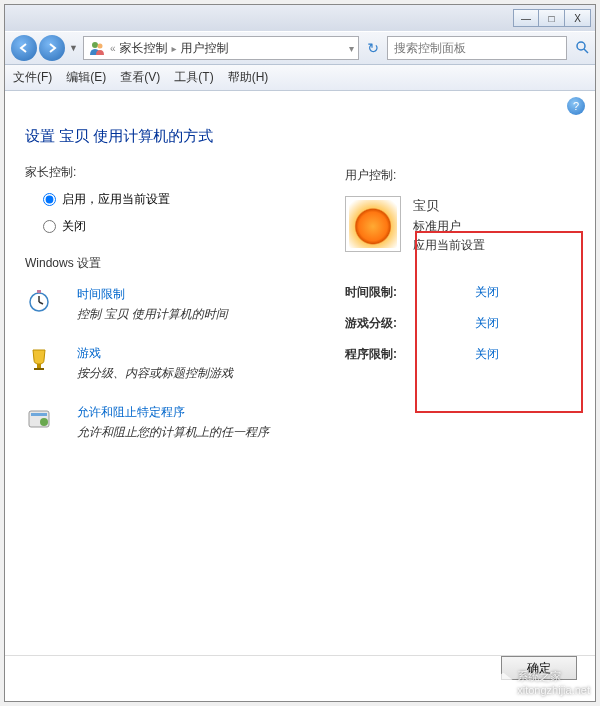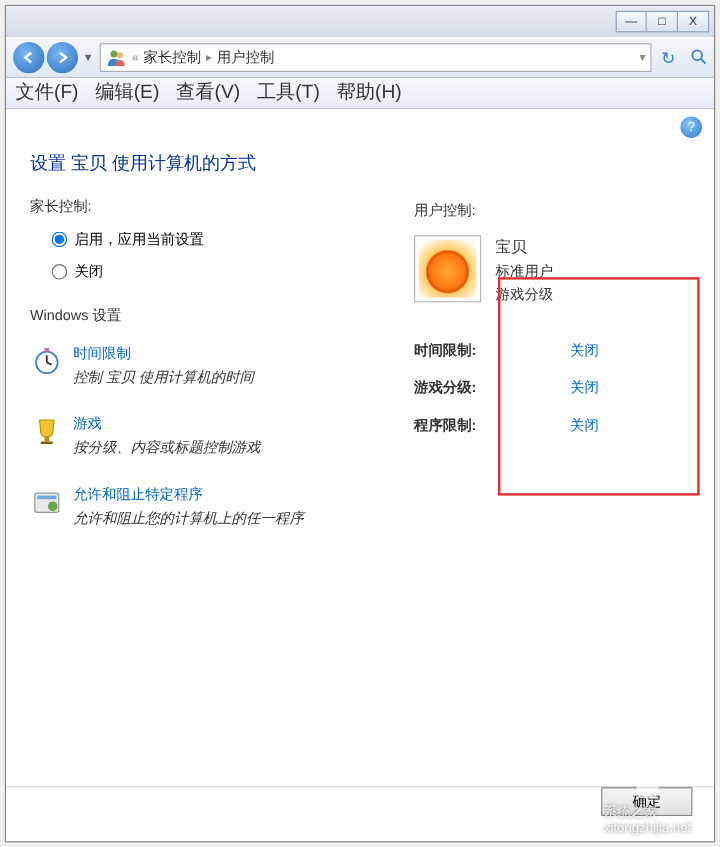--- a/index.html
+++ b/index.html
@@ -16,36 +16,36 @@
     .nav-arrow { width: 26px; height: 26px; border-radius: 50%; background: radial-gradient(circle at 40% 35%, #7ab8f5, #2d6fb8); display: flex; align-items: center; justify-content: center; color: #fff; font-size: 14px; cursor: pointer; }
     .nav-dropdown { width: 10px; color: #666; font-size: 9px; cursor: pointer; }
     .breadcrumb { flex: 1; height: 24px; background: #fff; border: 1px solid #abadb3; display: flex; align-items: center; padding: 0 4px; font-size: 12px; color: #333; gap: 4px; }
     .bc-icon { width: 18px; height: 18px; display: inline-flex; align-items: center; justify-content: center; }
     .bc-sep { color: #888; font-size: 10px; }
     .bc-item { cursor: pointer; }
     .refresh-area { width: 20px; color: #3380cc; font-size: 14px; cursor: pointer; text-align: center; }
     .searchbox { width: 180px; height: 24px; background: #fff; border: 1px solid #abadb3; display: flex; align-items: center; padding: 0 6px; font-size: 12px; color: #7a7a7a; }
     .search-icon-btn { color: #3380cc; font-size: 14px; margin-left: 4px; cursor: pointer; }
     
-    .menubar { height: 26px; background: linear-gradient(to bottom, #f8f9fc, #e7ecf5); border-bottom: 1px solid #c0cad8; display: flex; align-items: center; padding: 0 8px; gap: 14px; font-size: 16px; color: #333; }
+    .menubar { height: 26px; background: linear-gradient(to bottom, #f8f9fc, #e7ecf5); border-bottom: 1px solid #c0cad8; display: flex; align-items: center; padding: 0 8px; gap: 14px; font-size: 12px; color: #333; }
     .menu-item { cursor: pointer; }
     
     .content { position: absolute; top: 86px; bottom: 46px; left: 0; right: 0; padding: 12px 20px; overflow: auto; }
     .help-icon { position: absolute; top: 6px; right: 10px; width: 18px; height: 18px; border-radius: 50%; background: radial-gradient(circle at 40% 35%, #8cc6f5, #2d7acc); color: #fff; font-size: 11px; display: flex; align-items: center; justify-content: center; cursor: pointer; }
     
     .page-title { color: #003399; font-size: 15px; font-weight: normal; margin: 24px 0 18px; }
     .section-label { font-size: 12px; color: #333; margin-bottom: 10px; }
     
     .radio-group { margin-left: 18px; font-size: 12px; }
     .radio-row { display: flex; align-items: center; gap: 6px; margin-bottom: 10px; cursor: pointer; }
     .radio-row input { cursor: pointer; }
     
     .win-settings-label { font-size: 12px; color: #333; margin: 20px 0 14px; }
     
-    .setting-item { display: flex; gap: 8px; margin-bottom: 22px; }
+    .setting-item { display: flex; gap: 24px; margin-bottom: 22px; }
     .setting-icon { width: 28px; height: 28px; flex-shrink: 0; display: flex; align-items: center; justify-content: center; }
     .setting-text { font-size: 12px; }
     .setting-link { color: #0066cc; cursor: pointer; margin-bottom: 3px; }
     .setting-desc { color: #333; font-style: italic; }
     
     .right-panel { position: absolute; right: 20px; top: 40px; width: 210px; }
     .current-label { font-size: 12px; color: #333; margin-bottom: 12px; }
     .user-block { display: flex; gap: 12px; margin-bottom: 29px; }
     .avatar-frame { width: 56px; height: 56px; border: 1px solid #bbb; padding: 3px; background: #fff; }
     .avatar-inner { width: 100%; height: 100%; background: radial-gradient(circle at 50% 55%, #ffaa33 0%, #ff7711 40%, #dd5500 48%, #ffcc66 52%, #fff 90%); border-radius: 2px; }
@@ -55,21 +55,21 @@
     .status-table { font-size: 12px; }
     .status-row { display: flex; margin-bottom: 14px; }
     .status-key { width: 130px; color: #333; font-weight: bold; }
     .status-val { color: #0066cc; cursor: pointer; }
     
     .highlight-box { position: absolute; border: 2px solid #e03030; right: 12px; top: 226px; width: 168px; height: 182px; pointer-events: none; }
     
     .footer { position: absolute; bottom: 0; left: 0; right: 0; height: 46px; border-top: 1px solid #ddd; display: flex; justify-content: flex-end; align-items: flex-start; padding: 0 18px; }
     .ok-btn { min-width: 76px; height: 24px; background: linear-gradient(to bottom, #f5f5f5, #e1e1e1); border: 1px solid #888; font-size: 12px; cursor: pointer; }
     
-    .watermark { position: absolute; right: 24px; bottom: 10px; font-size: 11px; color: rgba(255,255,255,0.85); text-shadow: 0 0 3px rgba(0,0,0,0.6); display: flex; align-items: center; gap: 4px; pointer-events: none; flex-direction: column; }
+    .watermark { position: absolute; right: 10px; bottom: 10px; font-size: 11px; color: rgba(255,255,255,0.85); text-shadow: 0 0 3px rgba(0,0,0,0.6); display: flex; align-items: center; gap: 4px; pointer-events: none; }
     .watermark-icon { width: 20px; height: 20px; background: rgba(255,255,255,0.7); clip-path: polygon(50% 0, 100% 40%, 85% 100%, 15% 100%, 0 40%); }
   </style>
 </head>
 <body>
 
 <div class="window-frame">
 
   <div class="titlebar">
     <div class="win-btn">—</div>
     <div class="win-btn">□</div>
@@ -100,20 +100,23 @@
           </svg>
       </span>
       <span class="bc-sep">«</span>
       <span class="bc-item">家长控制</span>
       <span class="bc-sep">▸</span>
       <span class="bc-item">用户控制</span>
       <span style="flex:1"></span>
       <span class="bc-sep">▾</span>
     </div>
     <span class="refresh-area">↻</span>
+    <div class="searchbox">
+      <span style="flex:1">搜索控制面板</span>
+    </div>
     <span class="search-icon-btn">
       <svg width="14" height="14" viewBox="0 0 14 14">
           <circle cx="6" cy="6" r="4" stroke="#3380cc" stroke-width="1.5" fill="none"></circle>
           <line x1="9" y1="9" x2="13" y2="13" stroke="#3380cc" stroke-width="1.5"></line>
         </svg>
     </span>
   </div>
 
   <div class="menubar">
     <span class="menu-item">文件(F)</span>
@@ -188,21 +191,21 @@
 
       <div class="right-panel">
         <div class="current-label">用户控制:</div>
         <div class="user-block">
           <div class="avatar-frame">
             <div class="avatar-inner"></div>
           </div>
           <div class="user-info">
             <div class="user-name">宝贝</div>
             <div>标准用户</div>
-            <div>游戏分级</div>
+            <div>应用当前设置</div>
           </div>
         </div>
         <div class="status-table">
           <div class="status-row">
             <div class="status-key">时间限制:</div>
             <div class="status-val">关闭</div>
           </div>
           <div class="status-row">
             <div class="status-key">游戏分级:</div>
             <div class="status-val">关闭</div>

